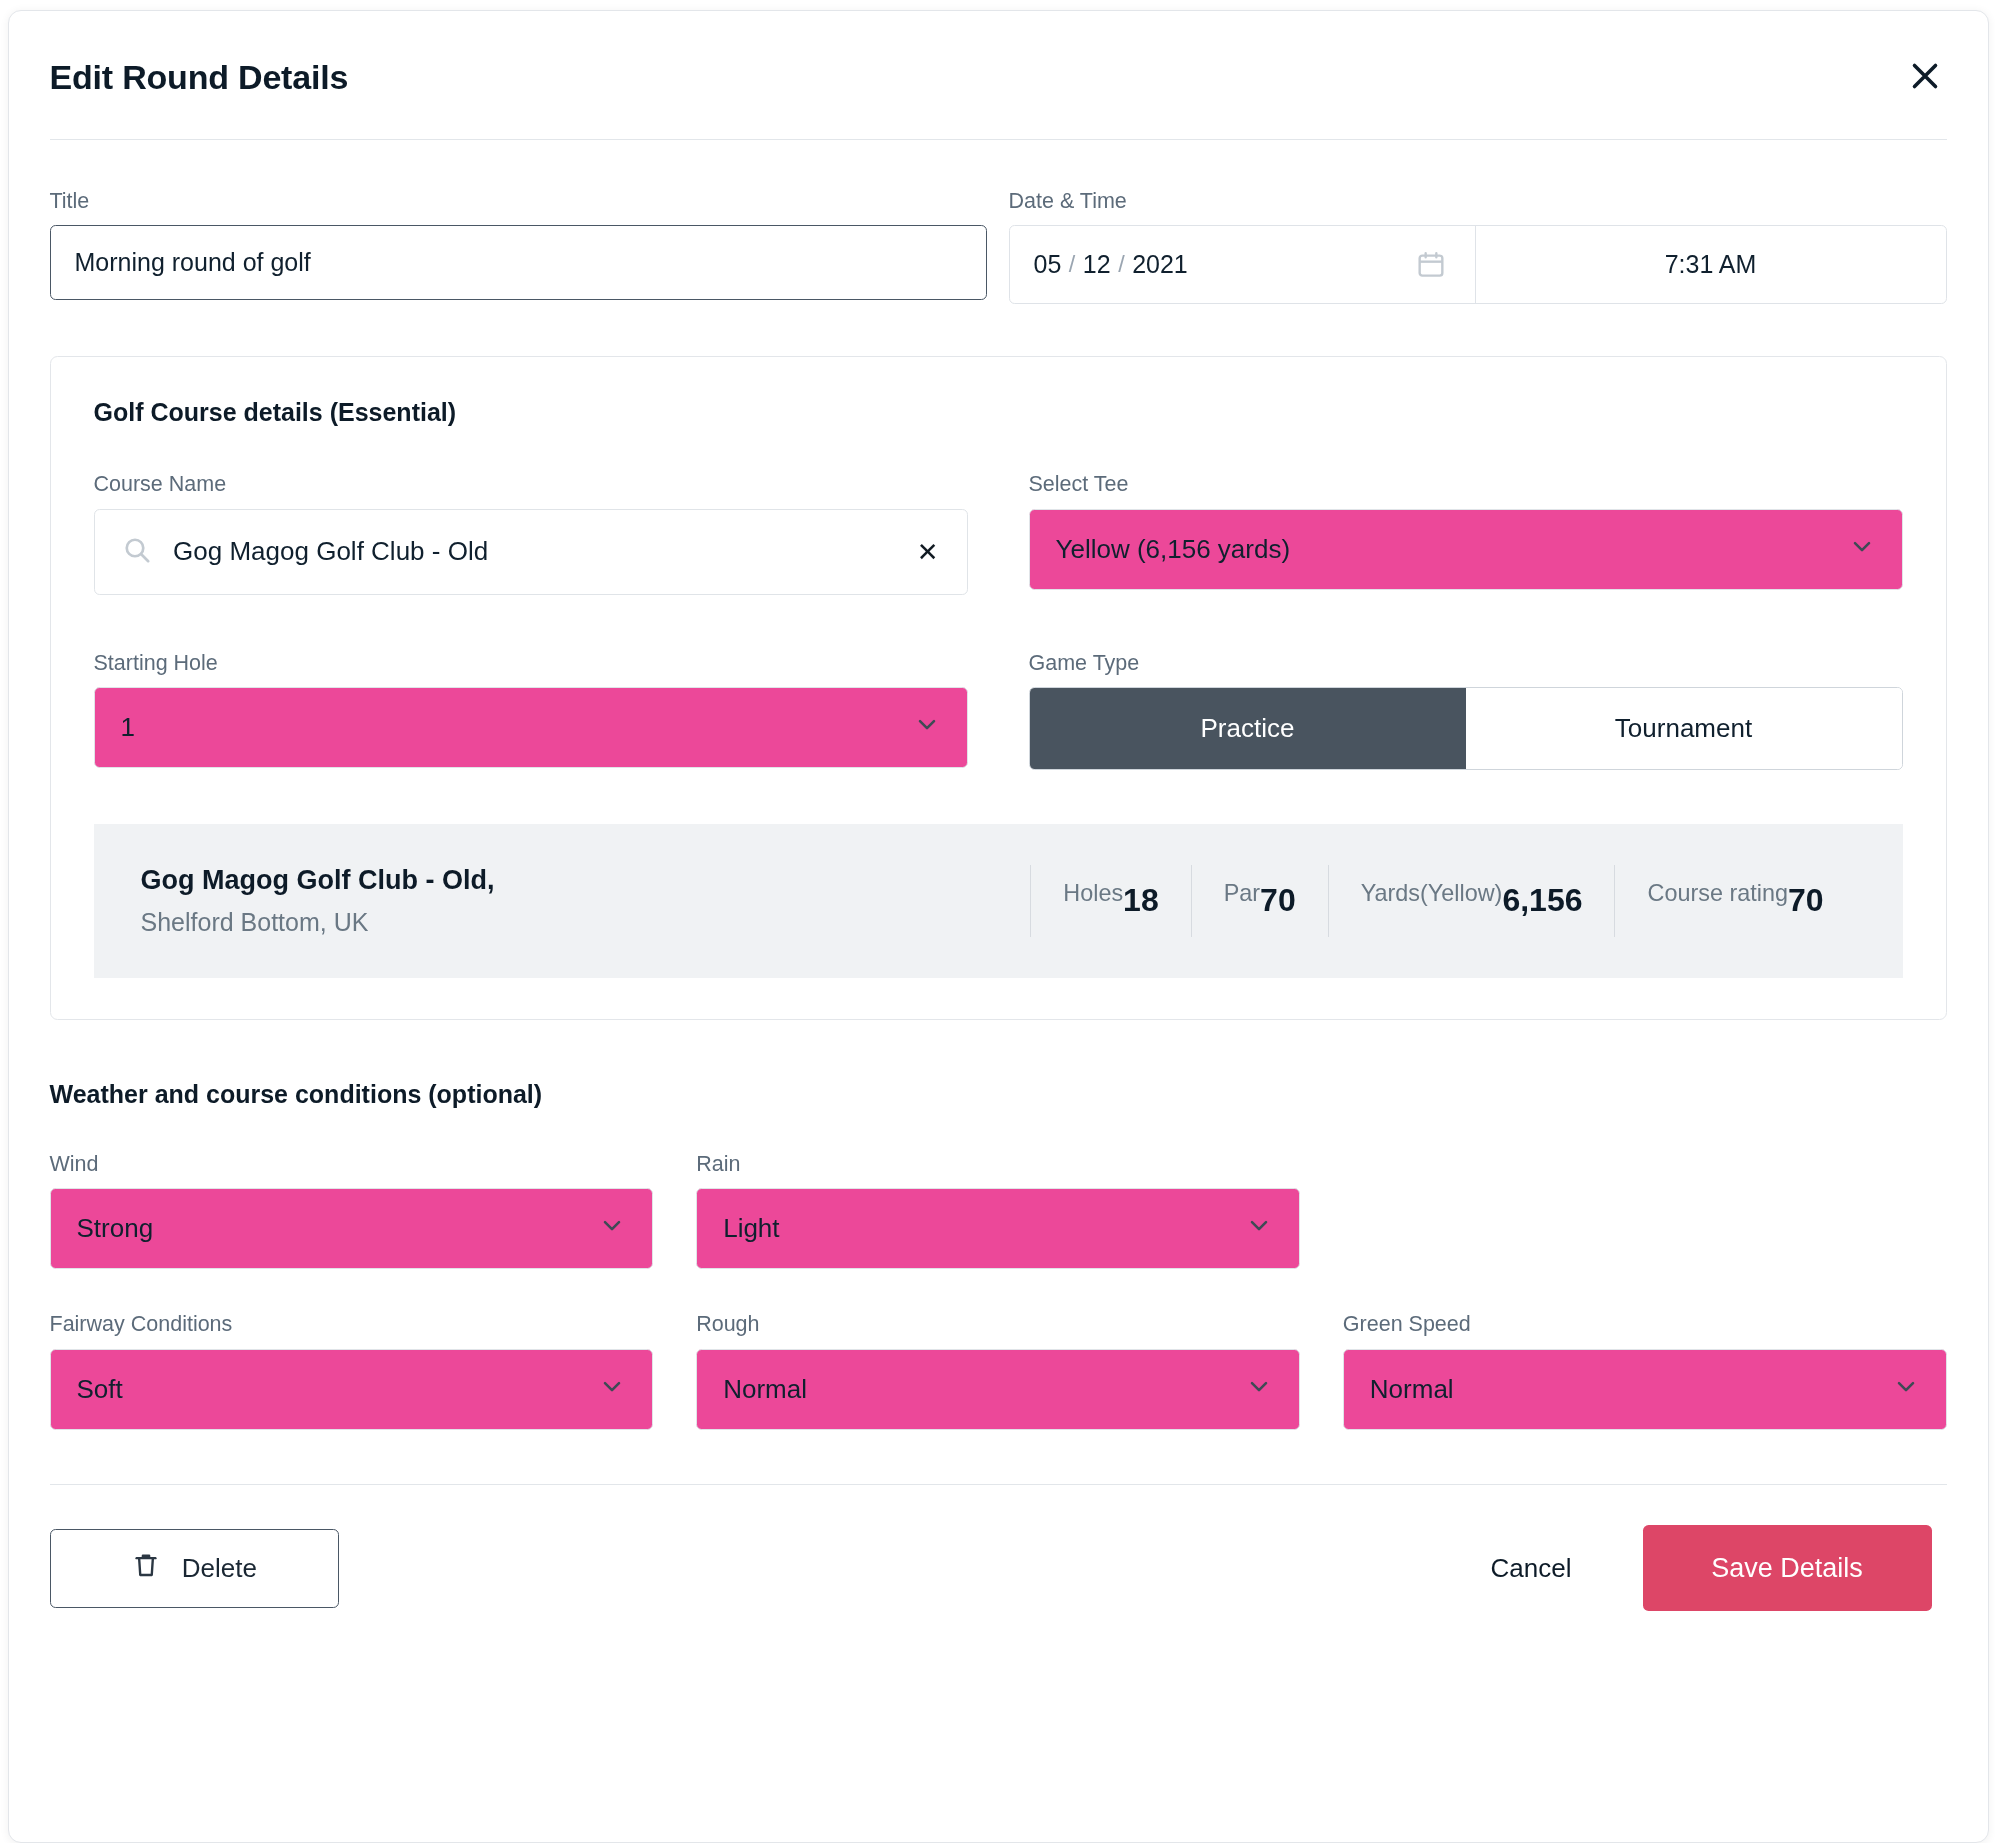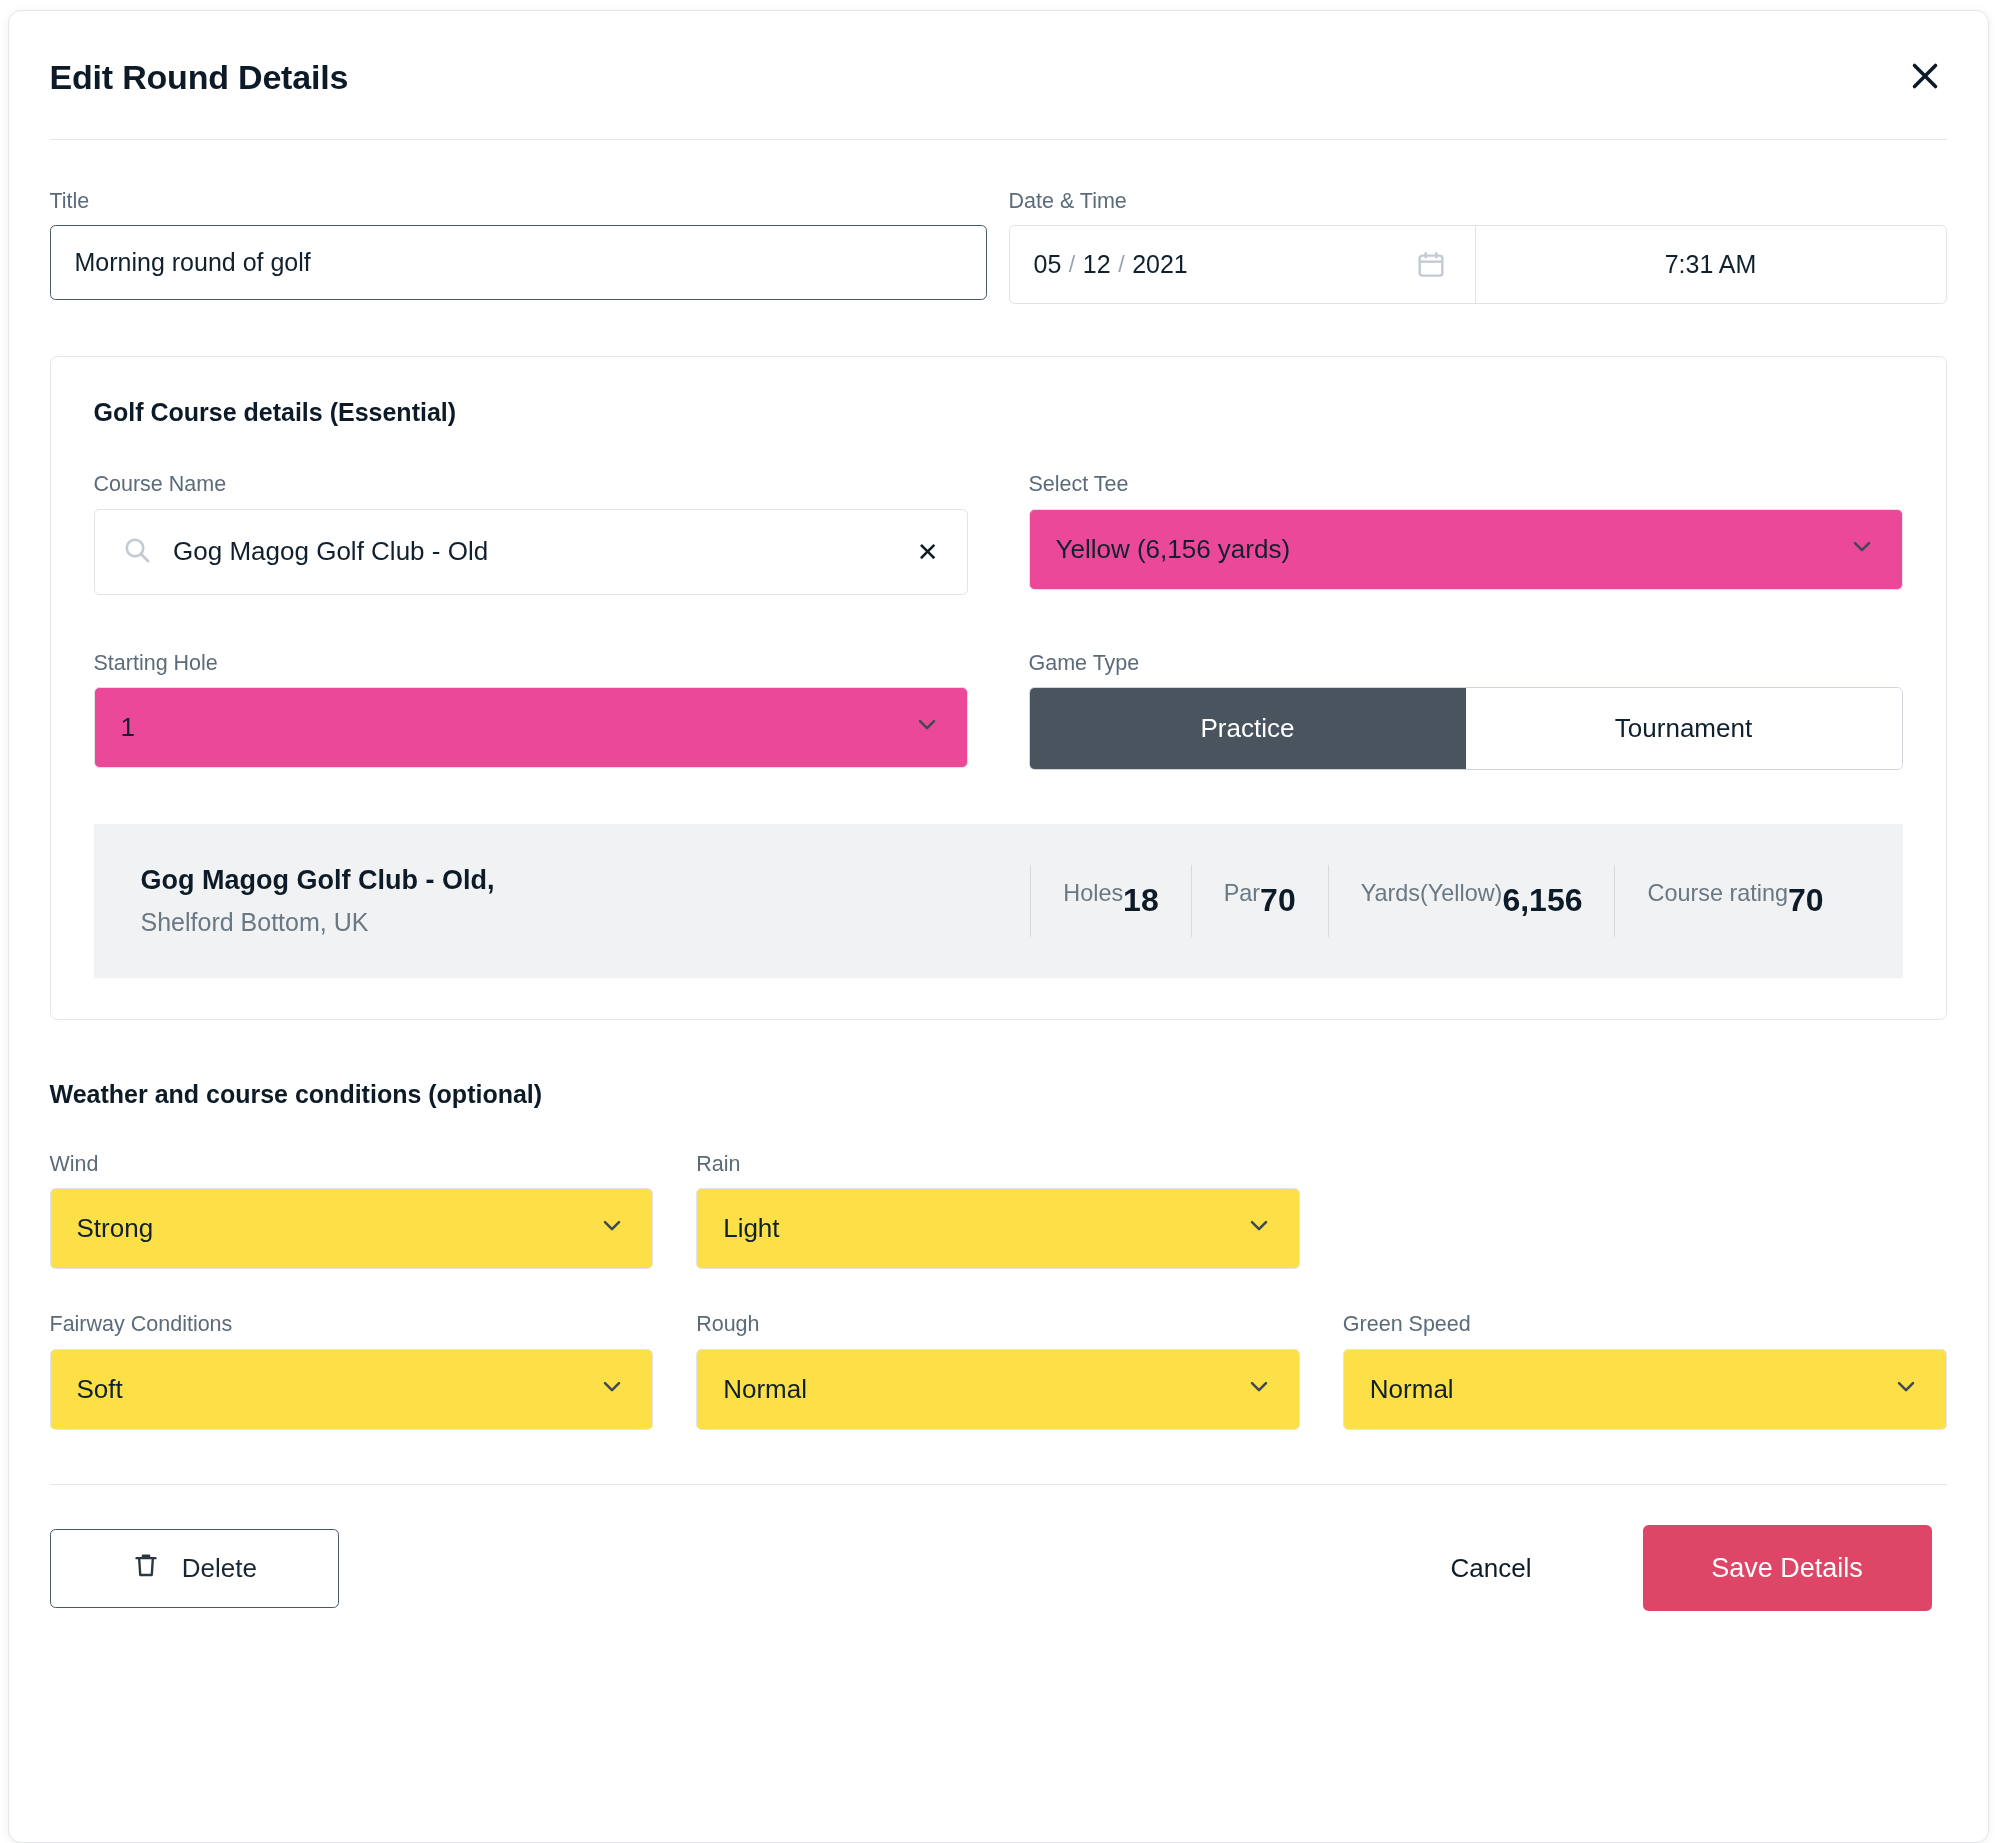--- a/index.html
+++ b/index.html
@@ -271,37 +271,36 @@
 
   .w-select {
     height: 81px;
     border: 0.9px solid #e0e4e8;
     border-radius: 5.6px;
     display: flex;
     align-items: center;
     justify-content: space-between;
     padding: 0 26px;
     box-sizing: border-box;
-    background: #fde047;
+    background: #ec4899;
     font-size: 26px;
     color: #10202e;
     cursor: pointer;
   }
 
   
   .footer-rule {
     margin: 54px 0 0 0;
     height: 0.9px;
     background: #e2e6ea;
   }
   .footer {
     display: flex;
     align-items: center;
     padding: 41px 15px 0 0;
-    gap: 40px;
   }
   .btn-delete {
     height: 79px;
     min-width: 289px;
     border: 0.9px solid #4a5765;
     border-radius: 5.6px;
     background: #fff;
     display: flex;
     align-items: center;
     justify-content: center;

